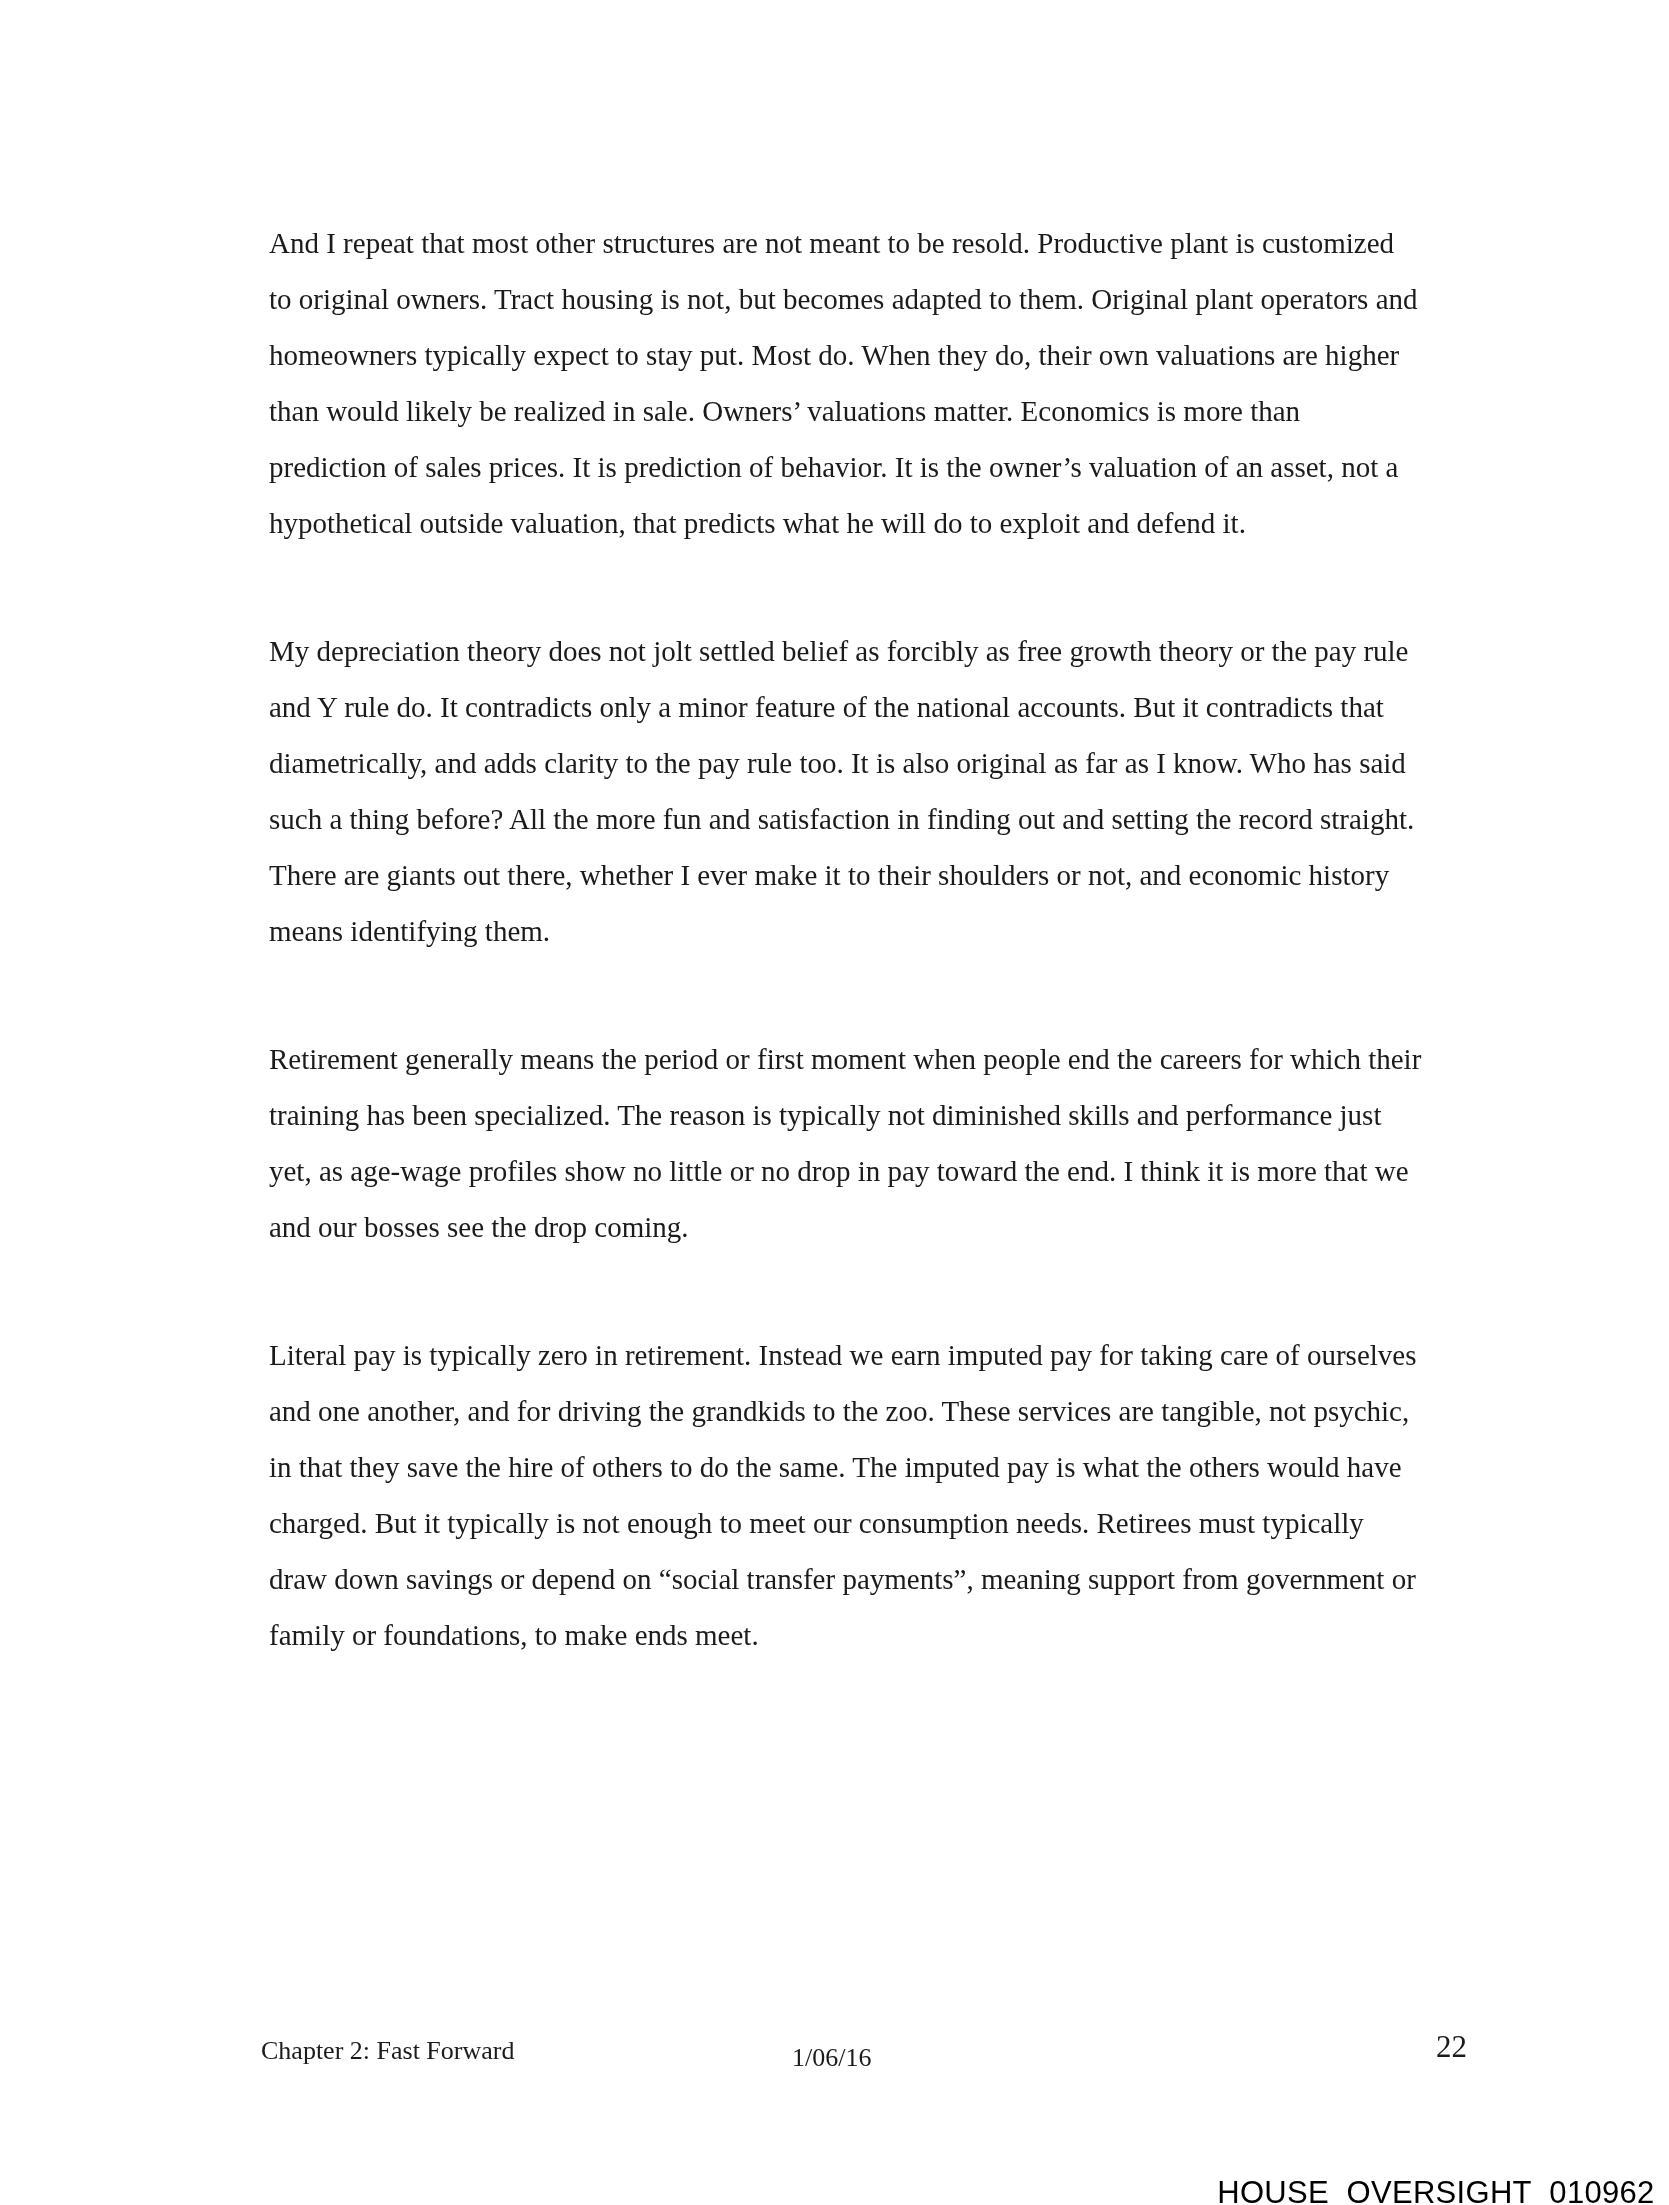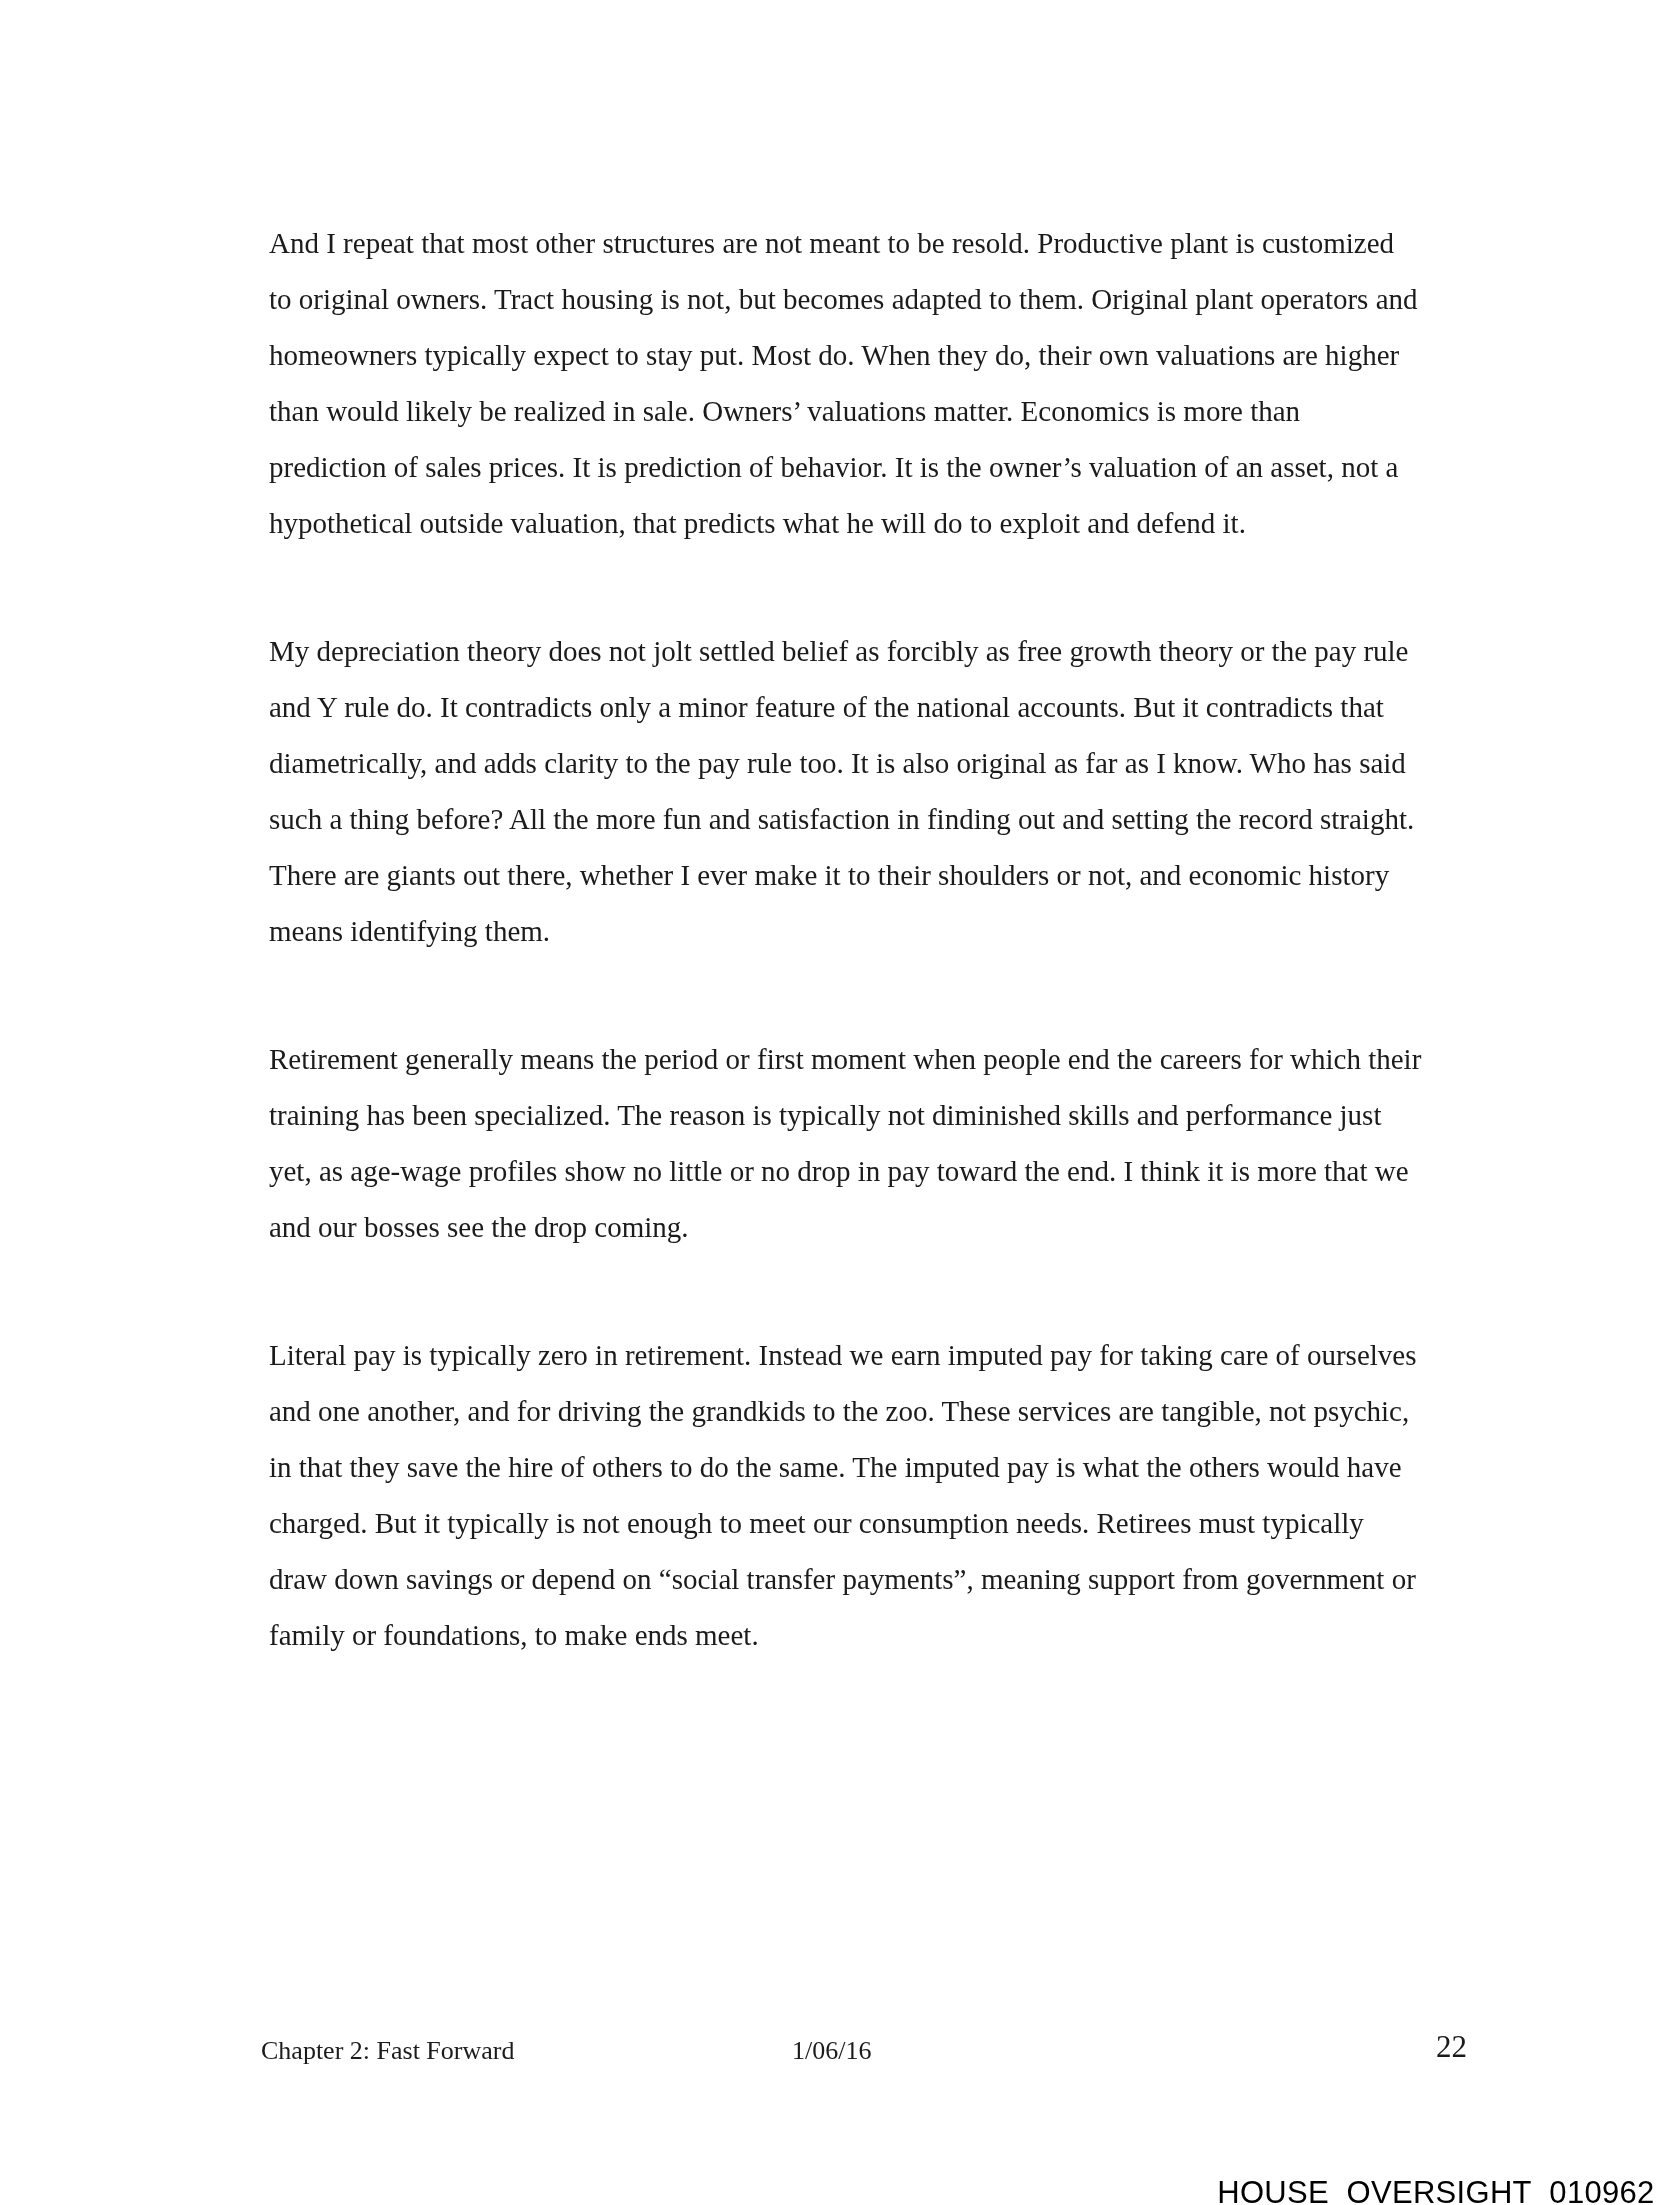--- a/index.html
+++ b/index.html
@@ -46,21 +46,21 @@
     line-height: 39px;
   }
   .footer-chapter {
     position: absolute;
     left: 245px;
     top: 0;
   }
   .footer-date {
     position: absolute;
     left: 776px;
-    top: 0;
+    top: 7px;
     text-align: center;
   }
   .footer-page-number {
     position: absolute;
     left: 1420px;
     top: -3.9px;
     font-size: 31px;
   }
   .stamp {
     position: absolute;

